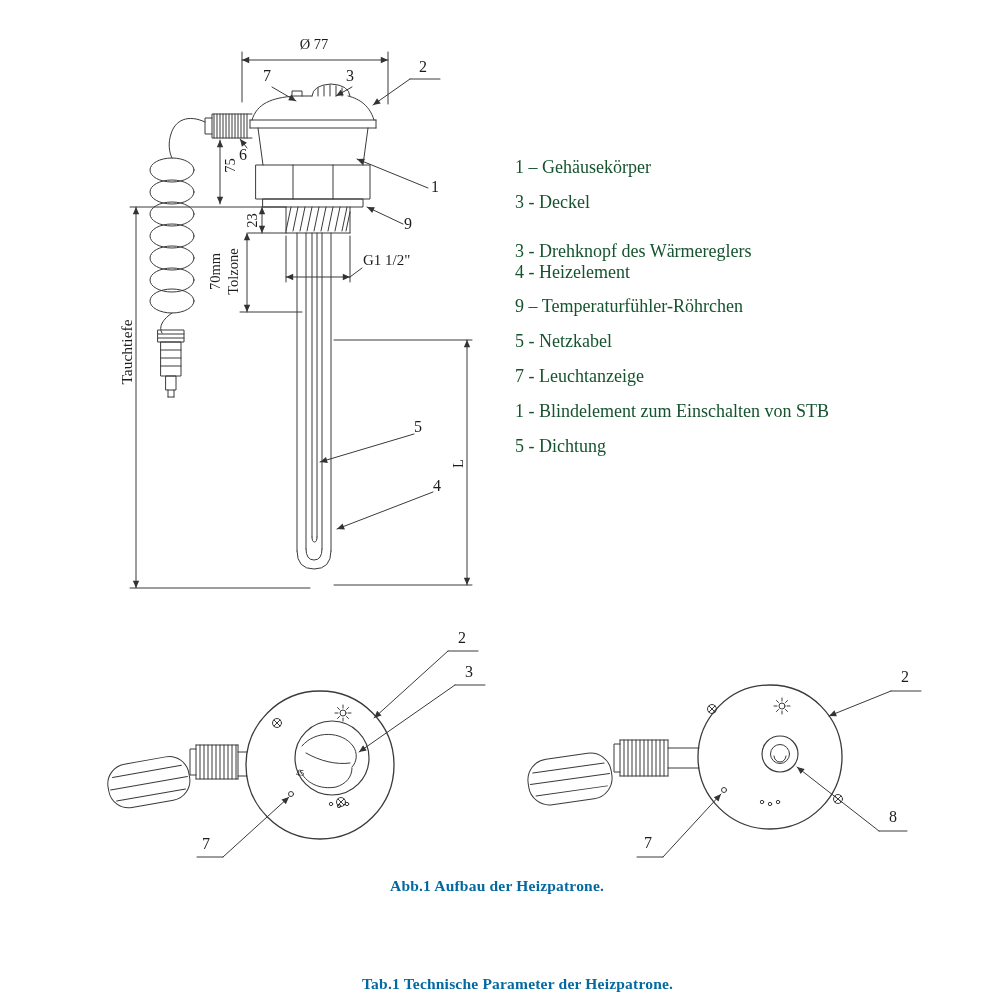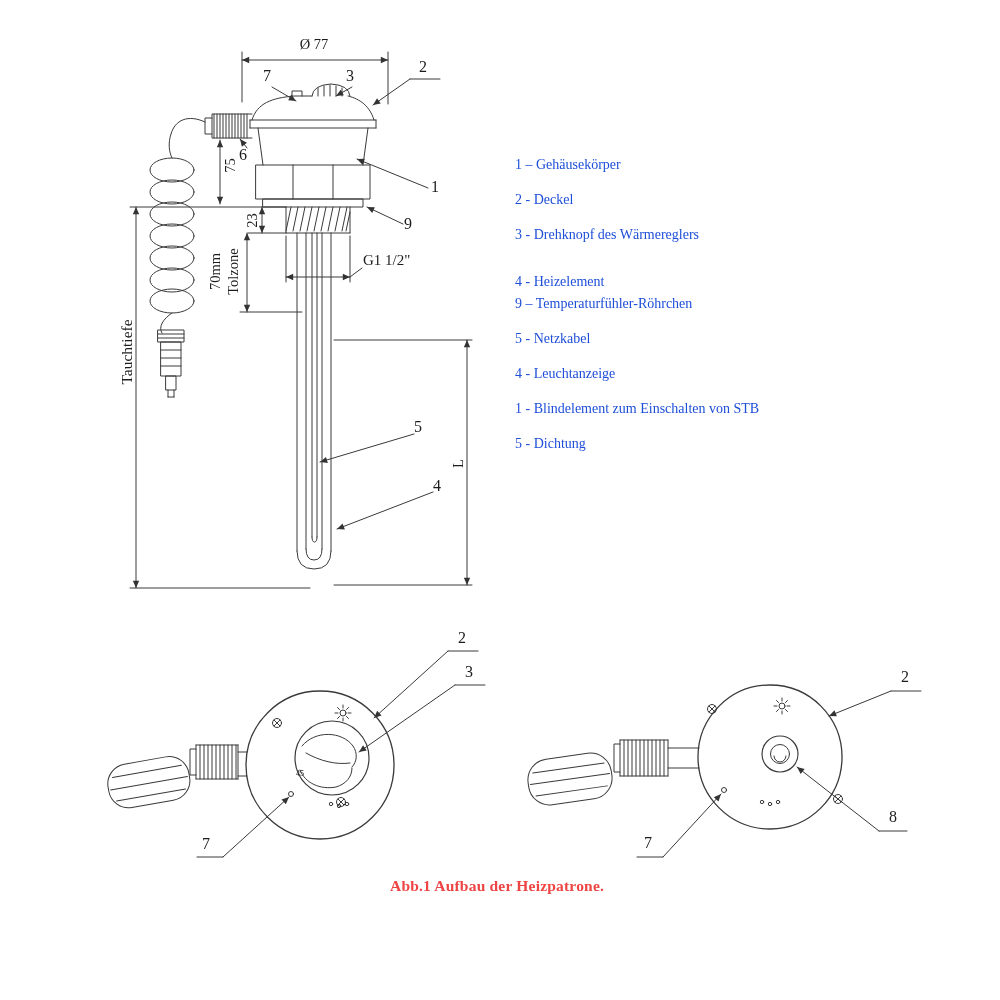--- a/index.html
+++ b/index.html
@@ -4,22 +4,22 @@
 <style>
   * { margin:0; padding:0; box-sizing:border-box; }
   html,body { width:1000px; height:1000px; background:#ffffff; }
   body { font-family:"Liberation Serif", serif; }
   .page { position:relative; width:1000px; height:1000px; background:#ffffff; overflow:hidden; }
   svg.art { position:absolute; left:0; top:0; z-index:1; }
   .t { position:absolute; color:#1c1c1c; white-space:nowrap; z-index:2; }
   .dim { font-size:14.5px; text-align:center; }
   .rot { transform:rotate(-90deg); }
   .callout { font-size:16px; }
-  .legend-item { position:absolute; left:515px; font-size:14px; color:#1d4ed8; white-space:nowrap; z-index:2; }
-  .caption { font-weight:bold; font-size:15.5px; letter-spacing:0.2px; color:#ef4444; }
+  .legend-item { position:absolute; left:515px; font-size:18px; color:#14532d; white-space:nowrap; z-index:2; }
+  .caption { font-weight:bold; font-size:15.5px; letter-spacing:0.2px; color:#0369a1; }
   .mark { font-size:8px;text-align:center; }
 </style>
 </head>
 <body>
 
 <div class="page">
 
   <svg class="art" width="1000" height="1000" viewBox="0 0 1000 1000">
     <defs>
       <marker id="arr" viewBox="0 0 10 10" refX="9.5" refY="5" markerWidth="8" markerHeight="8" orient="auto-start-reverse">
@@ -208,25 +208,26 @@
   <div class="t callout" style="left:465px;top:663px">3</div>
   <div class="t callout" style="left:202px;top:835px">7</div>
   <div class="t mark" style="left:296px;top:769px">45</div>
 
   <div class="t callout" style="left:901px;top:668px">2</div>
   <div class="t callout" style="left:889px;top:808px">8</div>
   <div class="t callout" style="left:644px;top:834px">7</div>
 
   <div>
     <div class="legend-item" style="top:157px">1 – Gehäusekörper</div>
-    <div class="legend-item" style="top:192px">2 - Deckel</div>
-    <div class="legend-item" style="top:227px">3 - Drehknopf des Wärmereglers</div>
-    <div class="legend-item" style="top:274px">4 - Heizelement</div>
+    <div class="legend-item" style="top:192px">3 - Deckel</div>
+    <div class="legend-item" style="top:241px">3 - Drehknopf des Wärmereglers</div>
+    <div class="legend-item" style="top:262px">4 - Heizelement</div>
     <div class="legend-item" style="top:296px">9 – Temperaturfühler-Röhrchen</div>
     <div class="legend-item" style="top:331px">5 - Netzkabel</div>
-    <div class="legend-item" style="top:366px">4 - Leuchtanzeige</div>
+    <div class="legend-item" style="top:366px">7 - Leuchtanzeige</div>
     <div class="legend-item" style="top:401px">1 - Blindelement zum Einschalten von STB</div>
     <div class="legend-item" style="top:436px">5 - Dichtung</div>
   </div>
 
   <div class="t caption" style="left:390px;top:877px">Abb.1 Aufbau der Heizpatrone.</div>
+  <div class="t caption" style="left:362px;top:975px">Tab.1 Technische Parameter der Heizpatrone.</div>
 
 </div>
 
 </body></html>

